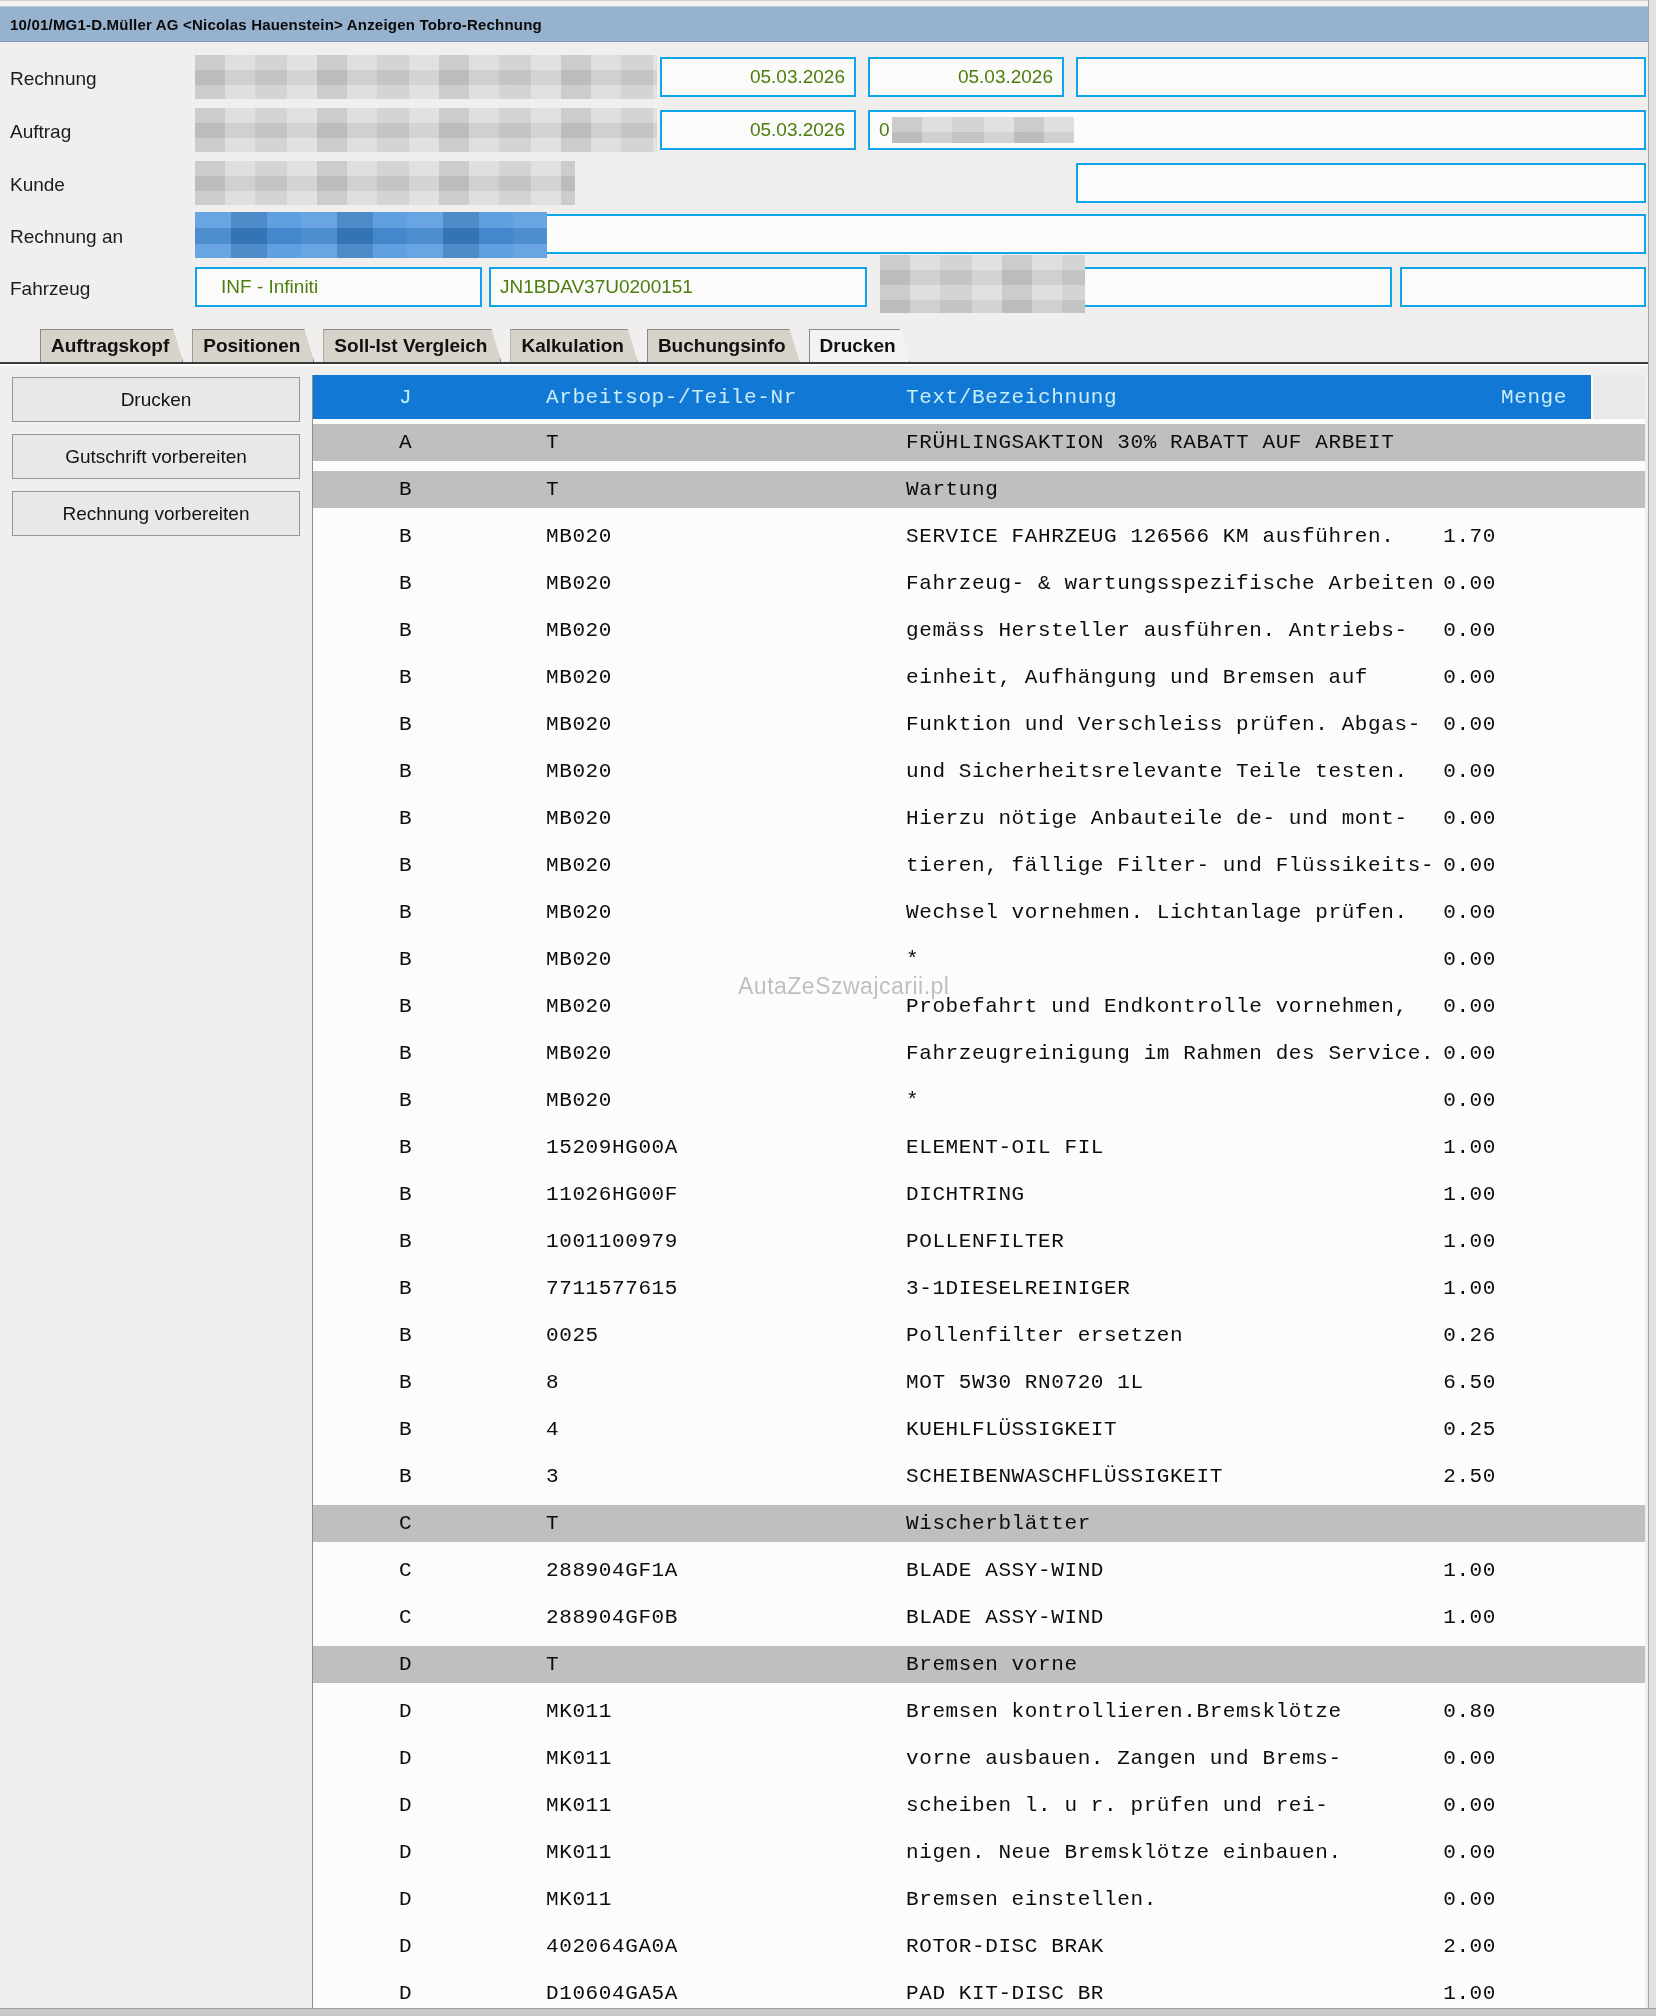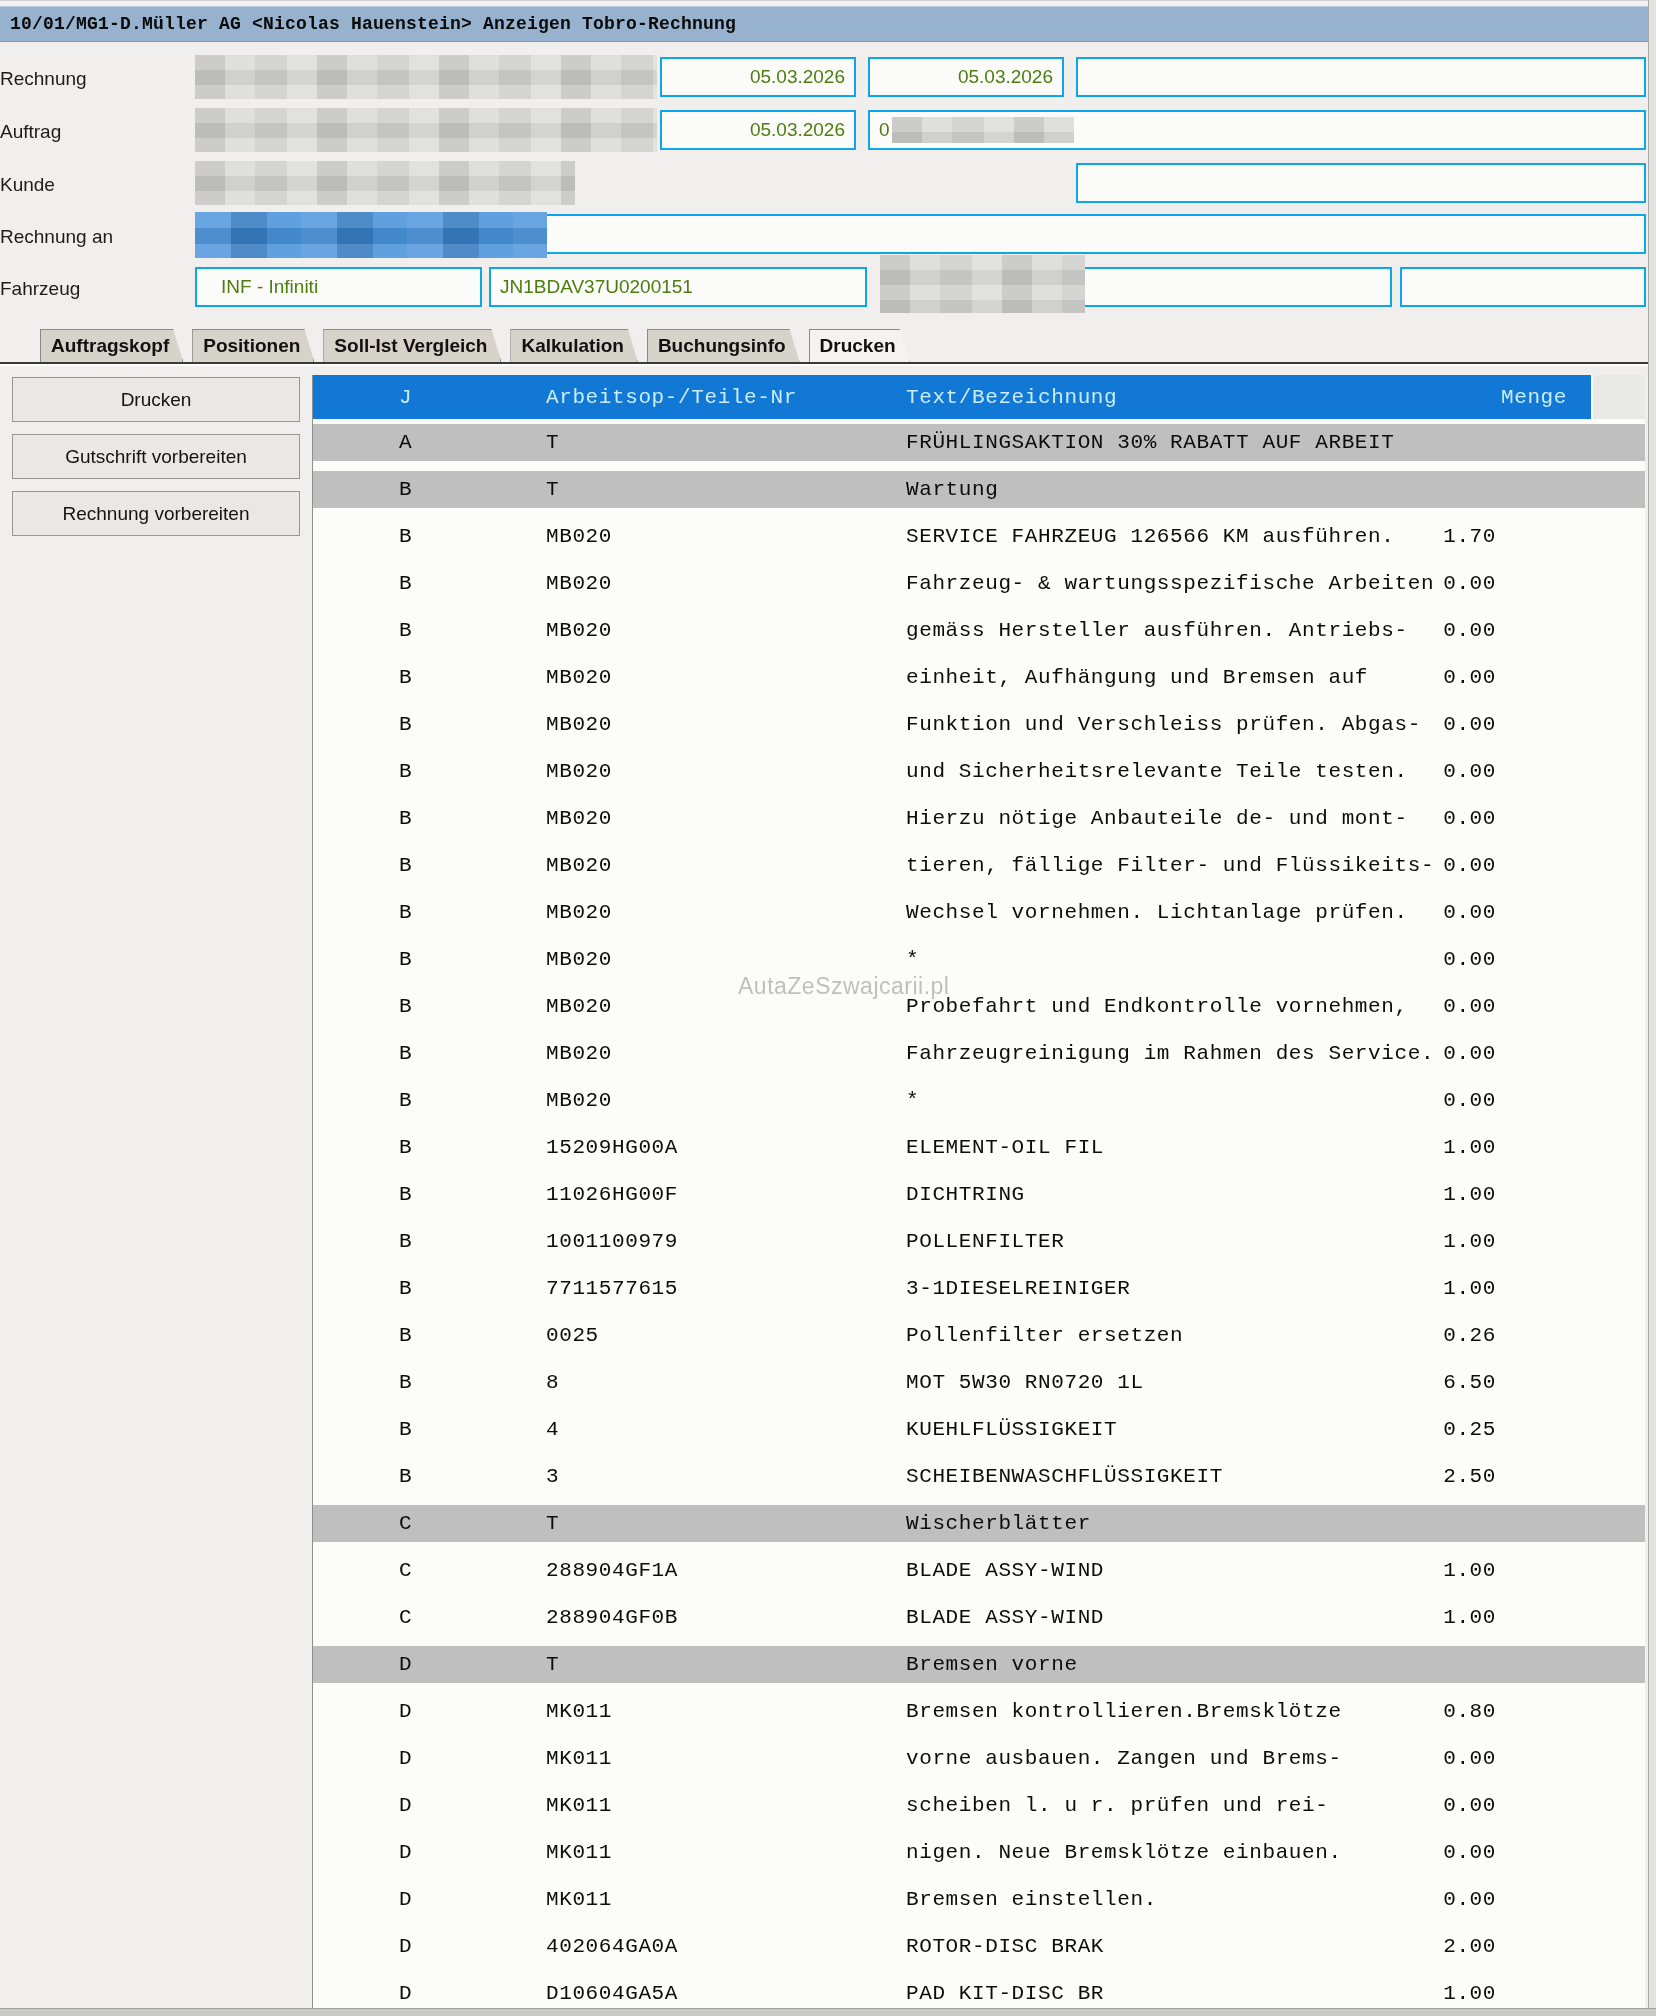--- a/index.html
+++ b/index.html
@@ -10,27 +10,27 @@
     font-family:"Liberation Sans",sans-serif;
     overflow:hidden;
     color:#111;
   }
   
   .win-top{position:absolute;top:0;left:0;right:0;height:6px;background:#f4f3f1;border-top:1px solid #d2d2d2;}
   .titlebar{
     position:absolute;top:6px;left:0;right:0;height:34px;
     background:#97b2ce;border-top:1px solid #b9cbdd;border-bottom:1px solid #7d99b6;
     display:flex;align-items:center;padding-left:10px;
-    font-weight:bold;font-size:18px;color:#0a0a0a;letter-spacing:.2px;font-family:Liberation Mono, monospace;
+    font-weight:bold;font-size:15px;color:#0a0a0a;letter-spacing:.2px;
   }
   .win-right{position:absolute;top:0;right:0;bottom:0;width:7px;background:#e2e2e0;border-left:1px solid #a8a8a8;}
   .win-bottom{position:absolute;left:0;right:0;bottom:0;height:7px;background:#c9c9c7;border-top:1px solid #9d9d9d;}
 
   
-  .flabel{position:absolute;left:0;font-size:19px;color:#1c1c1c;}
+  .flabel{position:absolute;left:10px;font-size:19px;color:#1c1c1c;}
   .fbox{
     position:absolute;height:40px;box-sizing:border-box;
     background:#fbfbfa;border:2px solid #0ea5e9;
     font-size:19px;display:flex;align-items:center;color:#4d7c0f;
   }
   .fbox.date{justify-content:flex-end;padding-right:9px;}
   .fbox.pl{padding-left:9px;}
   .redact{
     position:absolute;
     background-color:#d5d5d4;

